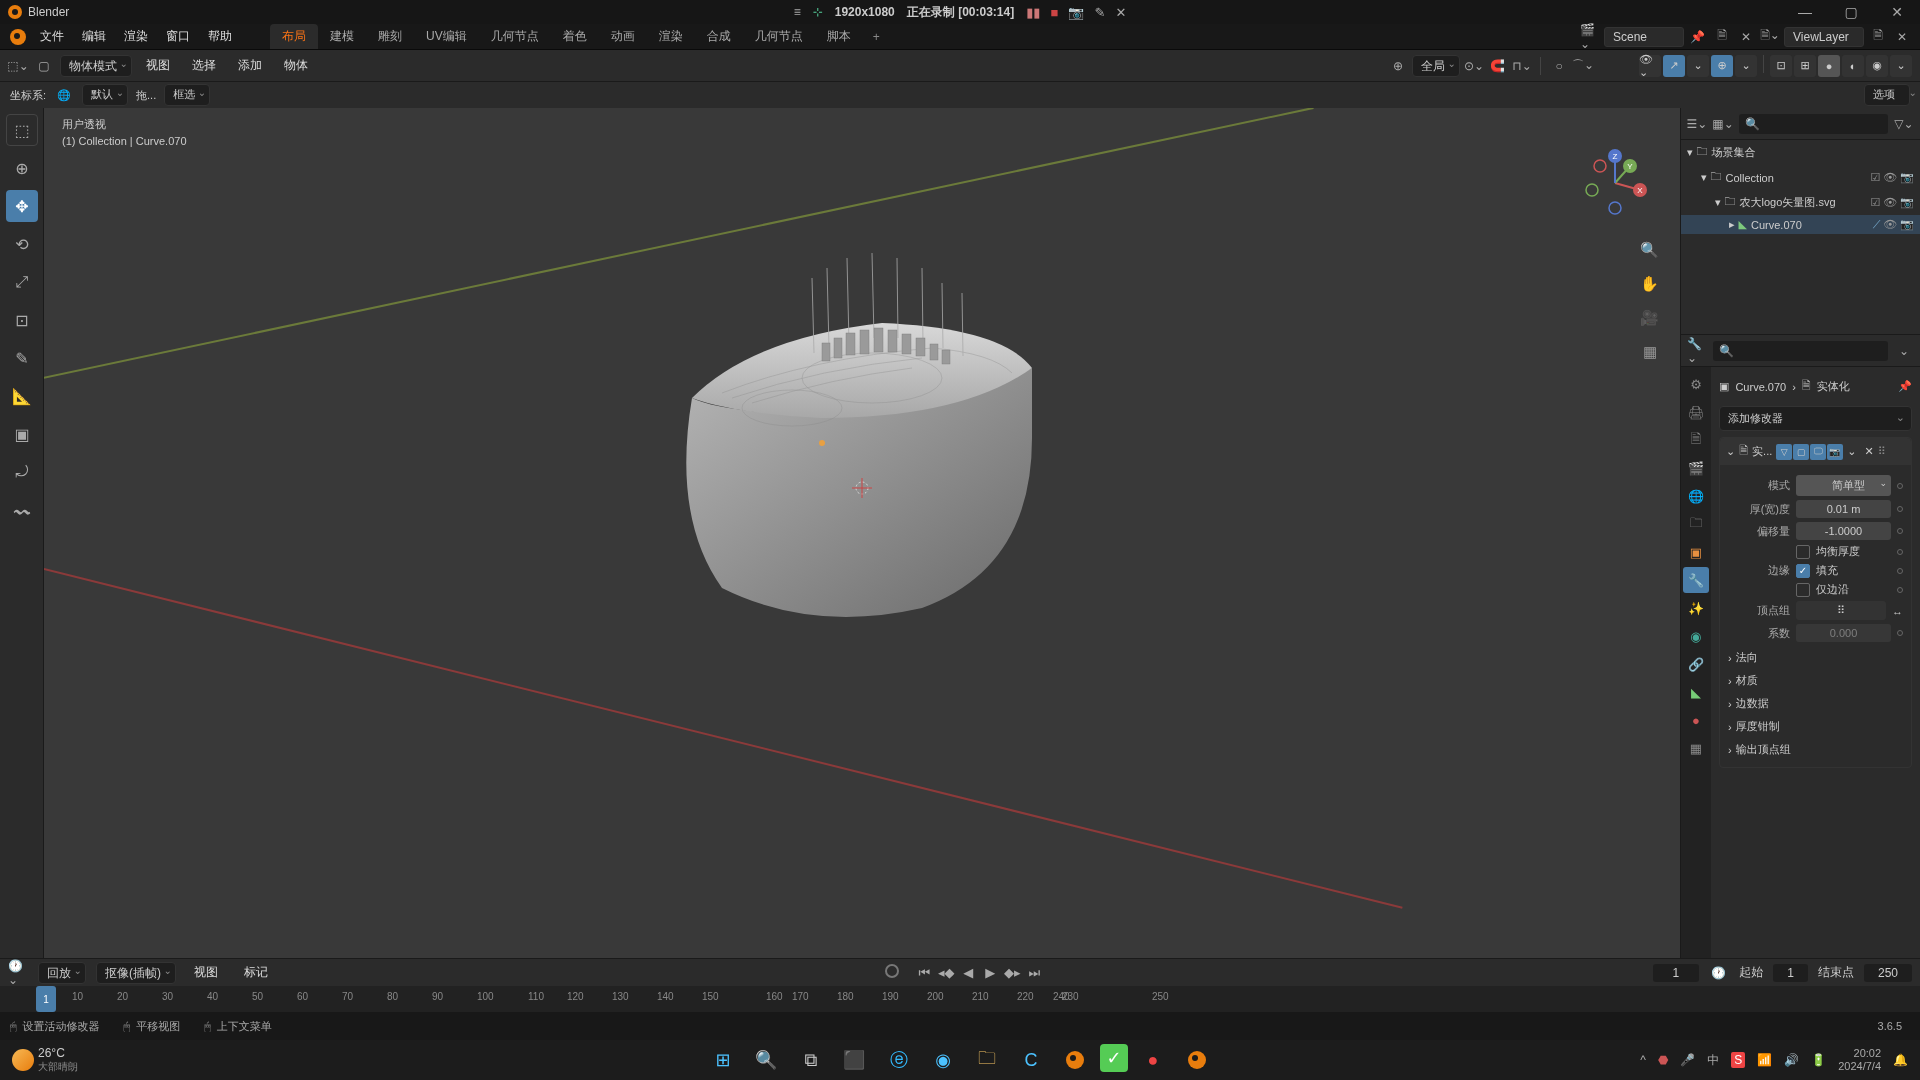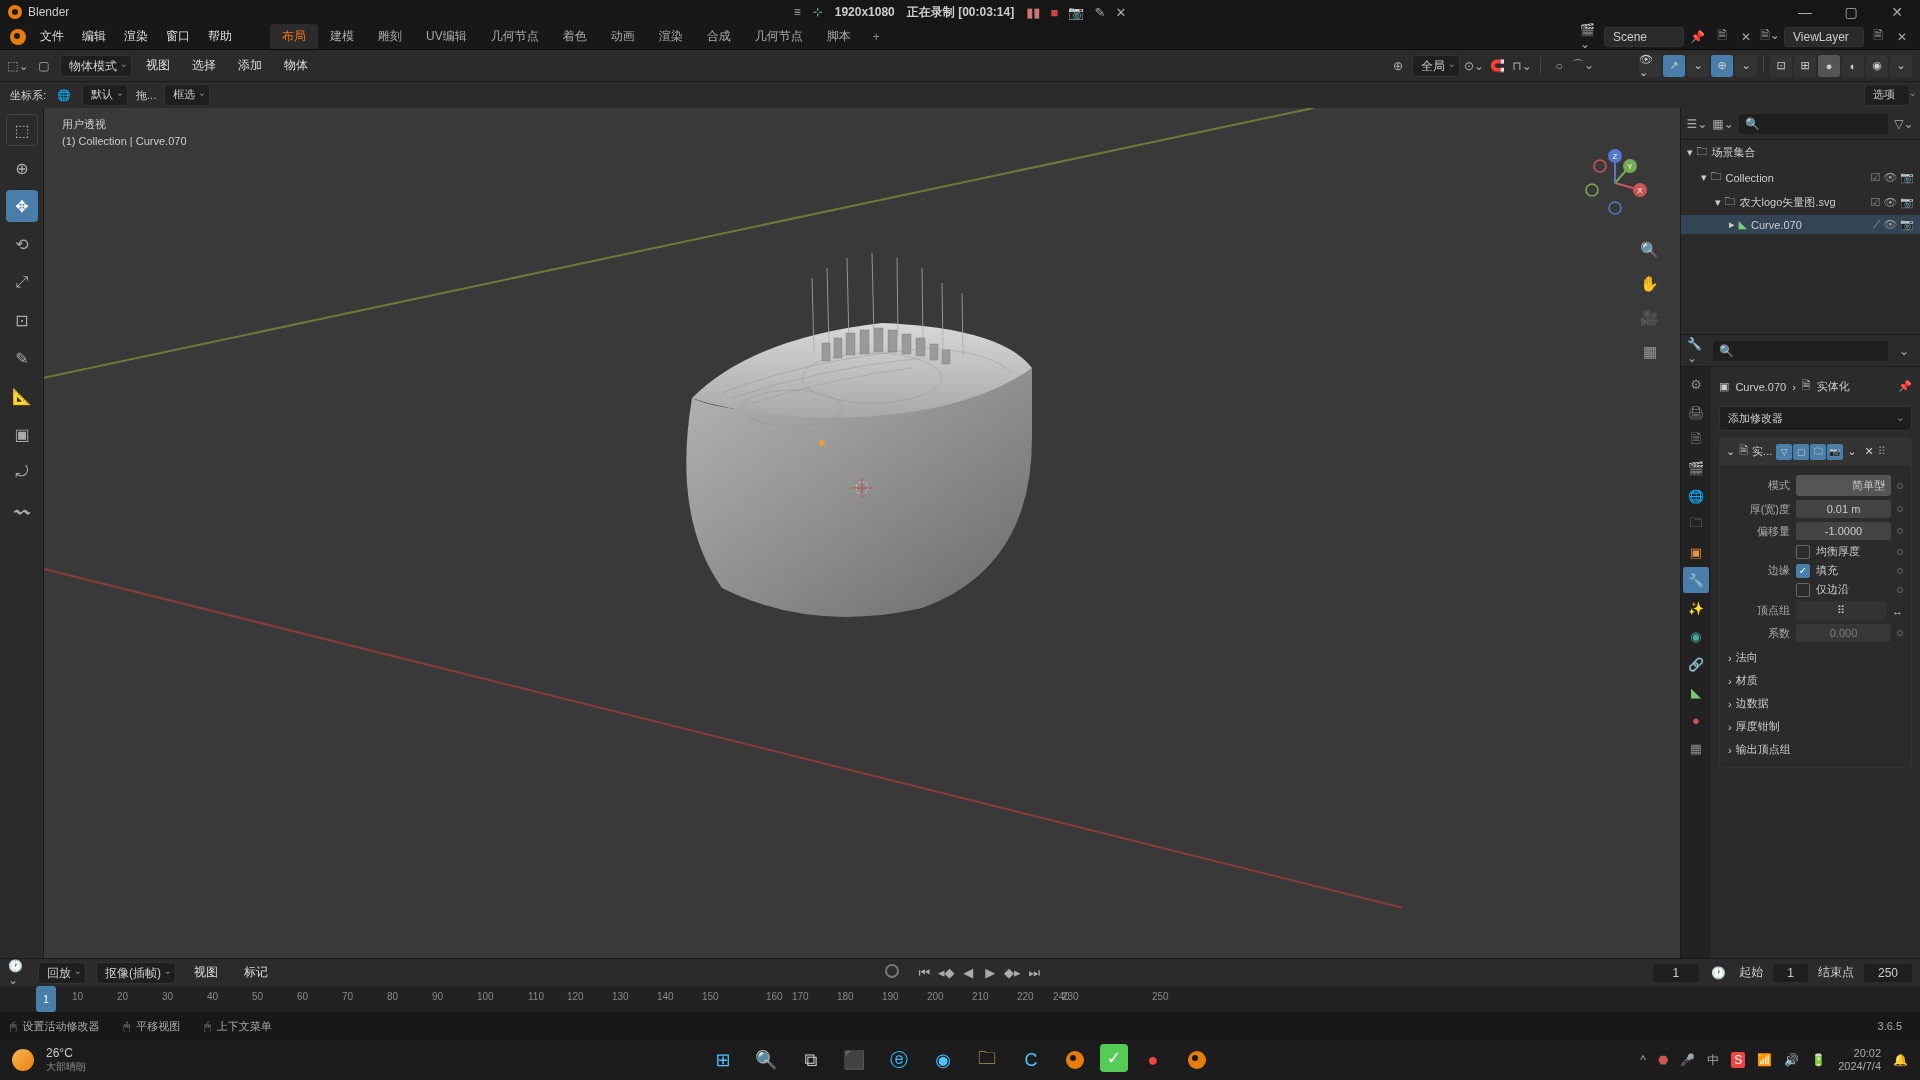--- a/index.html
+++ b/index.html
@@ -90,21 +90,21 @@
 .add-modifier { background: #1e1e1e; border: 1px solid #333; border-radius: 4px; padding: 4px 8px; margin: 6px 0; position: relative; }
 .add-modifier::after { content: '⌄'; position: absolute; right: 6px; color: #888; }
 .mod-panel { border: 1px solid #333; border-radius: 4px; margin-top: 6px; }
 .mod-header { background: #333; padding: 4px 6px; display: flex; align-items: center; gap: 4px; border-radius: 4px 4px 0 0; }
 .mod-header .mod-icons { display: flex; gap: 1px; }
 .mod-header .mi { width: 16px; height: 16px; background: #4a7eaa; display: flex; align-items: center; justify-content: center; font-size: 9px; border-radius: 2px; }
 .mod-body { padding: 6px 8px; }
 .prop-row { display: flex; align-items: center; margin: 4px 0; gap: 6px; }
 .prop-label { width: 62px; text-align: right; color: #aaa; }
 .prop-field { flex: 1; background: #444; border-radius: 3px; padding: 3px 6px; text-align: center; }
-.prop-field.dropdown { background: #555; position: relative; text-align: right; padding-left: 16px; }
+.prop-field.dropdown { background: #555; position: relative; text-align: center; padding-left: 16px; }
 .prop-field.dropdown::after { content: '⌄'; position: absolute; right: 4px; font-size: 9px; }
 .prop-dot { width: 6px; height: 6px; border: 1px solid #666; border-radius: 50%; }
 .checkbox { width: 14px; height: 14px; border: 1px solid #666; border-radius: 2px; display: inline-flex; align-items: center; justify-content: center; font-size: 10px; }
 .checkbox.checked { background: #4a7eaa; border-color: #4a7eaa; color: #fff; }
 .collapse-row { padding: 4px 0; display: flex; align-items: center; gap: 4px; }
 
 
 .timeline-bar { height: 28px; background: #2b2b2b; display: flex; align-items: center; padding: 0 8px; gap: 10px; border-top: 1px solid #1a1a1a; }
 .tl-play { display: flex; gap: 4px; margin: 0 auto; }
 .tl-btn { width: 18px; height: 18px; display: flex; align-items: center; justify-content: center; color: #aaa; font-size: 13px; }
@@ -113,21 +113,21 @@
 .frame-marker { position: absolute; left: 36px; top: 0; bottom: 0; width: 20px; background: #4a7eaa; border-radius: 3px; display: flex; align-items: center; justify-content: center; color: #fff; font-size: 10px; }
 .frame-tick { position: absolute; font-size: 10px; color: #888; top: 5px; }
 
 
 .statusbar { height: 28px; background: #181818; display: flex; align-items: center; padding: 0 10px; gap: 24px; font-size: 11px; color: #aaa; }
 .status-item { display: flex; align-items: center; gap: 6px; }
 .version { margin-left: auto; padding-right: 8px; }
 
 
 .taskbar { height: 40px; background: #1c1c1c; display: flex; align-items: center; padding: 0 12px; }
-.weather { display: flex; align-items: center; gap: 12px; }
+.weather { display: flex; align-items: center; gap: 4px; }
 .weather-icon { width: 22px; height: 22px; background: linear-gradient(135deg, #f7b955, #e87d0d); border-radius: 50%; position: relative; }
 .taskbar-center { position: absolute; left: 50%; transform: translateX(-50%); display: flex; gap: 6px; }
 .task-icon { width: 38px; height: 32px; display: flex; align-items: center; justify-content: center; border-radius: 4px; font-size: 18px; }
 .tray { margin-left: auto; display: flex; align-items: center; gap: 12px; color: #aaa; font-size: 12px; }
 .clock { text-align: right; line-height: 1.2; font-size: 11px; }
 
 svg { display: block; }
 </style>
 </head>
 <body>

